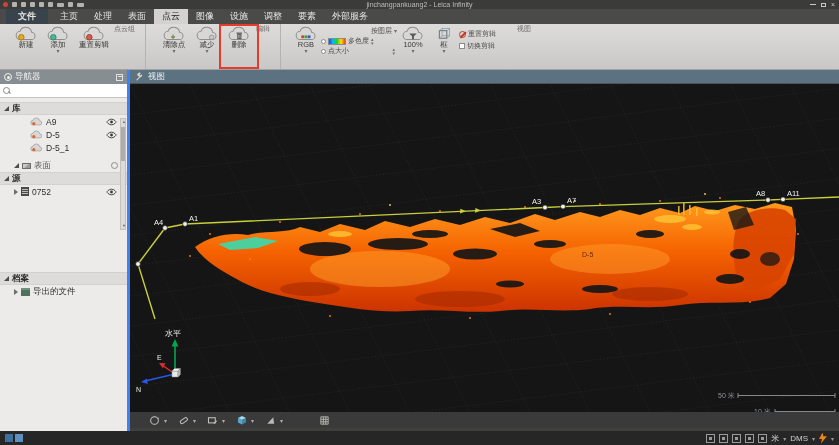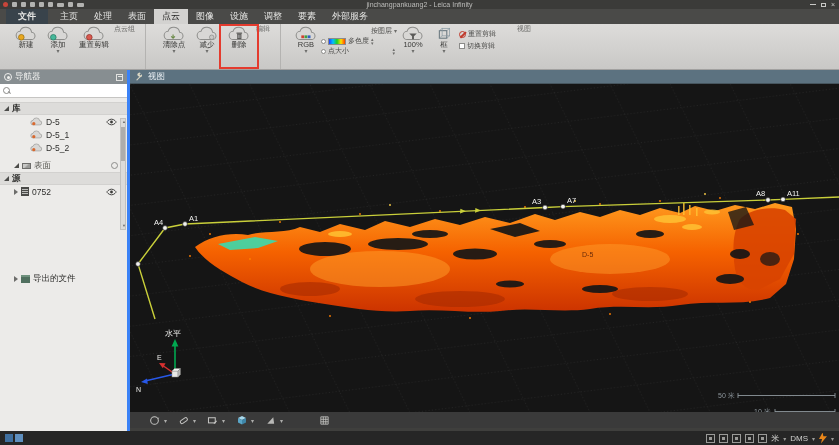--- a/index.html
+++ b/index.html
@@ -304,38 +304,41 @@
         <div class="trow section">
           <span class="tri-exp"></span>
           <span>库</span>
         </div>
 
         <div class="trow item">
           <svg class="mini-cloud" viewBox="0 0 24 16">
               <use href="#ic-cloud"></use>
               <circle cx="7" cy="12" r="3" fill="#d86a30"></circle>
             </svg>
+          <span>A9</span>
+          <svg class="eye" viewBox="0 0 14 10">
+              <use href="#ic-eye"></use>
+            </svg>
+        </div>
+        <div class="trow item">
+          <svg class="mini-cloud" viewBox="0 0 24 16">
+              <use href="#ic-cloud"></use>
+              <circle cx="7" cy="12" r="3" fill="#d86a30"></circle>
+            </svg>
           <span>D-5</span>
           <svg class="eye" viewBox="0 0 14 10">
               <use href="#ic-eye"></use>
             </svg>
         </div>
         <div class="trow item">
           <svg class="mini-cloud" viewBox="0 0 24 16">
               <use href="#ic-cloud"></use>
               <circle cx="7" cy="12" r="3" fill="#d86a30"></circle>
             </svg>
           <span>D-5_1</span>
-        </div>
-        <div class="trow item">
-          <svg class="mini-cloud" viewBox="0 0 24 16">
-              <use href="#ic-cloud"></use>
-              <circle cx="7" cy="12" r="3" fill="#d86a30"></circle>
-            </svg>
-          <span>D-5_2</span>
         </div>
 
         <div class="trow item2" style="margin-top:5px;color:#55554f">
           <span class="tri-exp"></span>
           <span class="surf-icon"></span>
           <span>表面</span>
           <span class="loading-circ"></span>
         </div>
 
         <div class="trow section">
@@ -346,20 +349,24 @@
           <span class="tri-col"></span>
           <span class="doc-icon"></span>
           <span>0752</span>
           <svg class="eye" viewBox="0 0 14 10">
               <use href="#ic-eye"></use>
             </svg>
         </div>
 
         <div class="spacer74"></div>
 
+        <div class="trow section">
+          <span class="tri-exp"></span>
+          <span>档案</span>
+        </div>
         <div class="trow item2">
           <span class="tri-col"></span>
           <span class="folder-icon"></span>
           <span>导出的文件</span>
         </div>
       </div>
 
       <div class="nav-scroll">
         <span class="nav-arr" style="top:0">▲</span>
         <div class="nav-thumb"></div>

